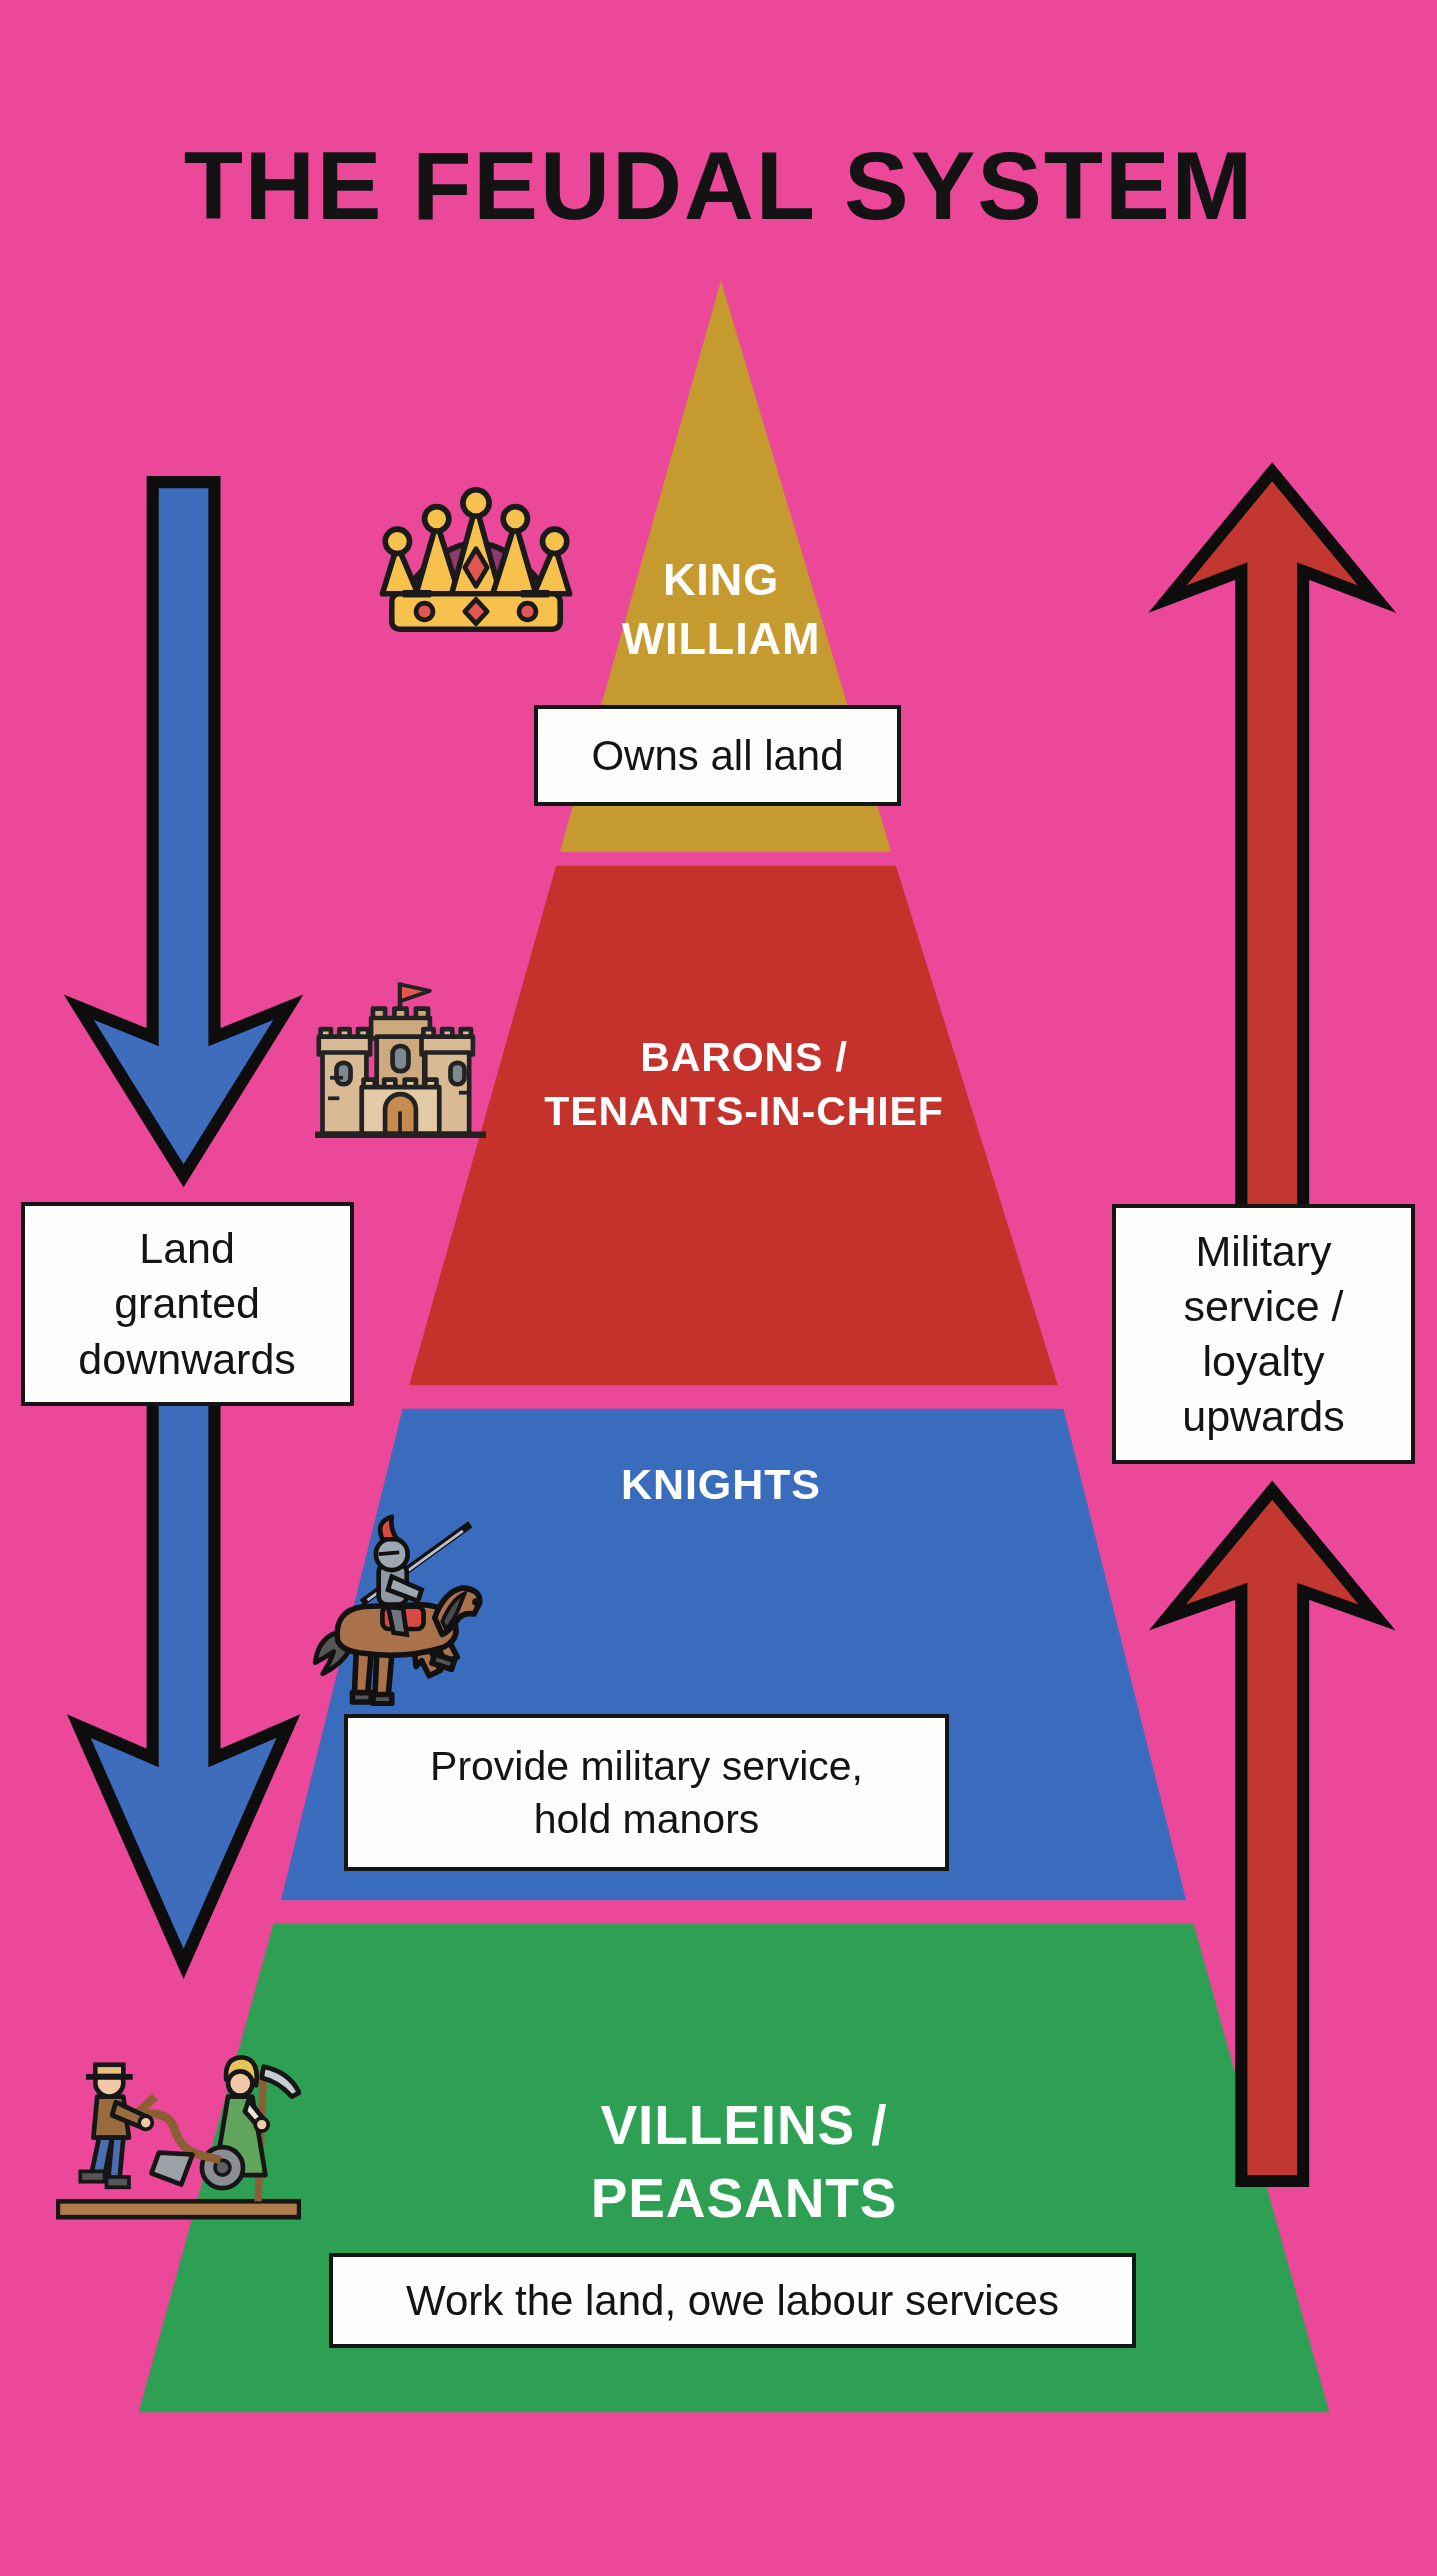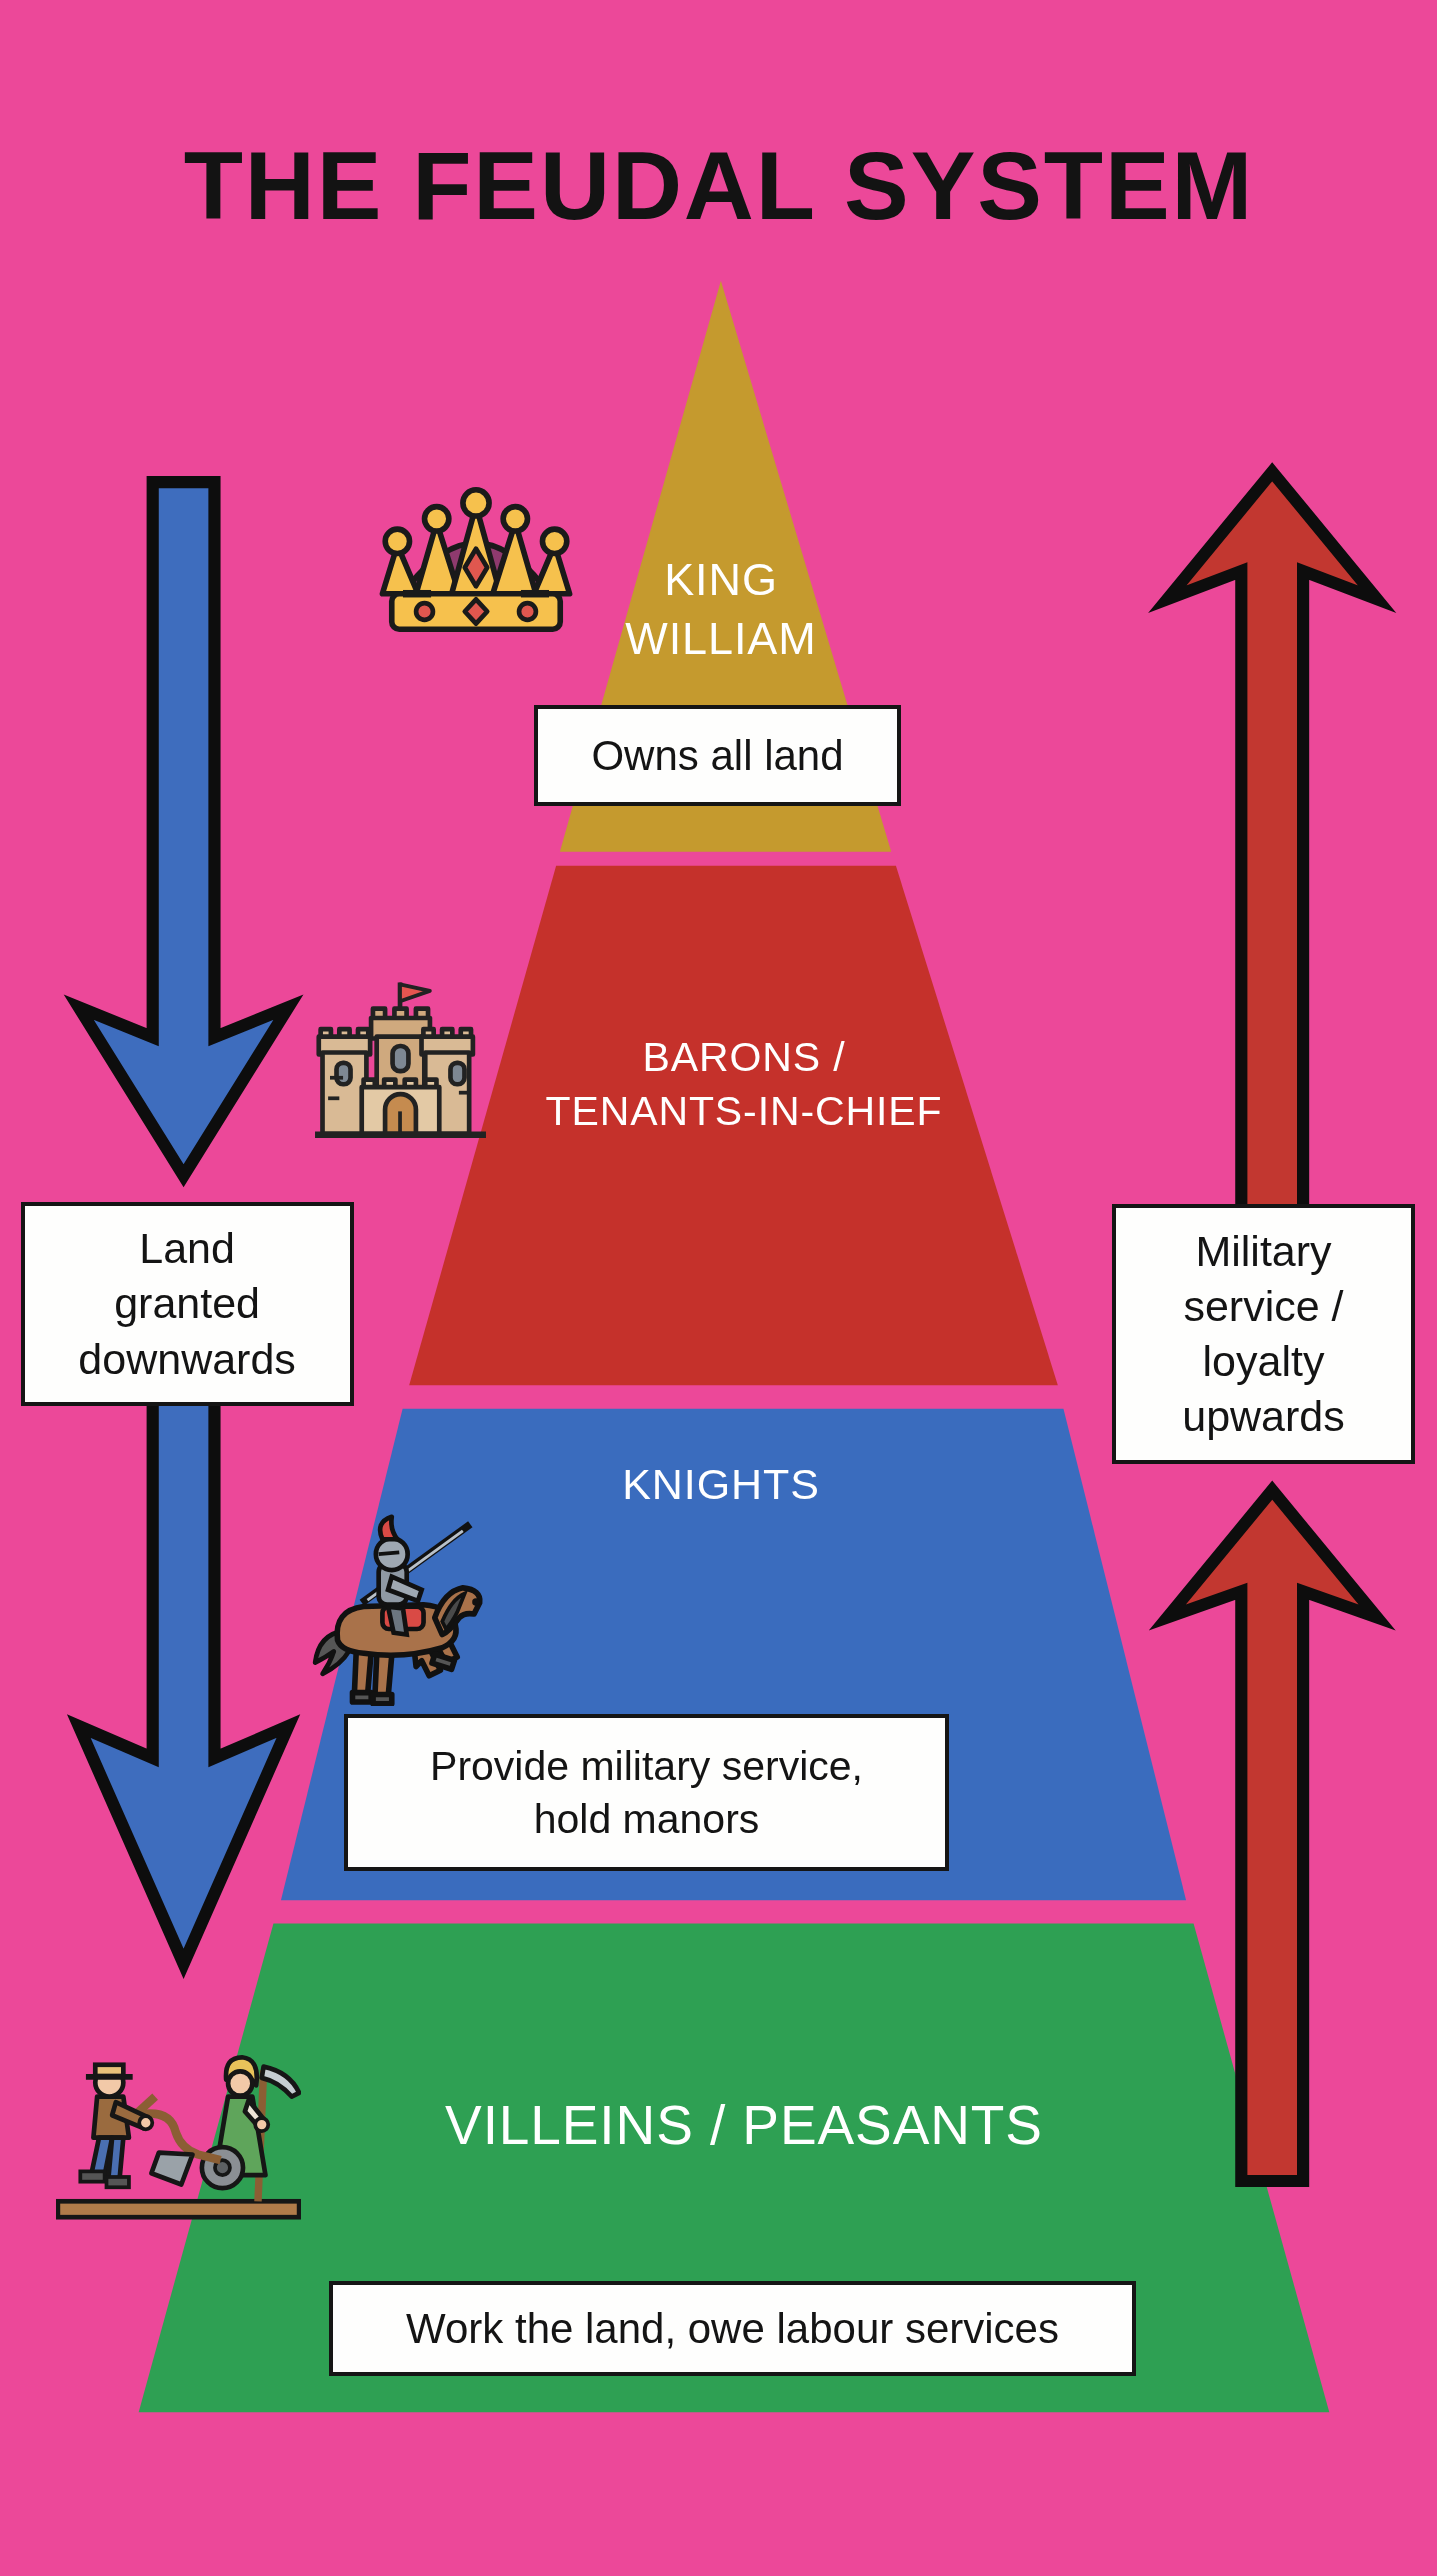--- a/index.html
+++ b/index.html
@@ -6,21 +6,21 @@
   .canvas{
     position:relative;width:1438px;height:2576px;background:#ec4899;
     font-family:"Liberation Sans",sans-serif;overflow:hidden;padding-left:47px;
   }
   .abs{position:absolute;}
   .title{
     left:0;top:137px;width:1438px;text-align:center;
     font-size:97px;font-weight:700;letter-spacing:1.9px;color:#131313;line-height:1;
   }
   .tierlabel{
-    text-align:center;color:#ffffff;font-weight:400;letter-spacing:0.9px;line-height:1.32;
+    text-align:center;color:#ffffff;font-weight:700;letter-spacing:0.9px;line-height:1.32;
   }
   .box{
     background:#FEFEFD;border:4.7px solid #151515;color:#141414;
     display:flex;flex-direction:column;align-items:center;justify-content:center;
     text-align:center;line-height:1.28;box-sizing:border-box;
   }
   .shapes{left:0;top:0;}
   svg{display:block;}
 </style>
 </head>
@@ -182,21 +182,21 @@
   <div class="abs box" style="left:534px;top:705px;width:367px;height:101px;font-size:42px;">
     <div>Owns all land</div>
   </div>
 
 
   <div class="abs box" style="left:344px;top:1714px;width:605px;height:157px;font-size:41px;">
     <div>Provide military service,</div>
     <div>hold manors</div>
   </div>
 
-  <div class="abs box" style="left:329px;top:2253px;width:807px;height:95px;font-size:42px;margin-top:28px;">
+  <div class="abs box" style="left:329px;top:2253px;width:807px;height:95px;font-size:42px;">
     <div>Work the land, owe labour services</div>
   </div>
 
   <div class="abs box" style="left:20.6px;top:1202px;width:333px;height:204px;font-size:43px;justify-content:center;">
     <div>Land</div>
     <div>granted</div>
     <div>downwards</div>
   </div>
 
   <div class="abs box" style="left:1112px;top:1204px;width:303px;height:260px;font-size:43px;">

